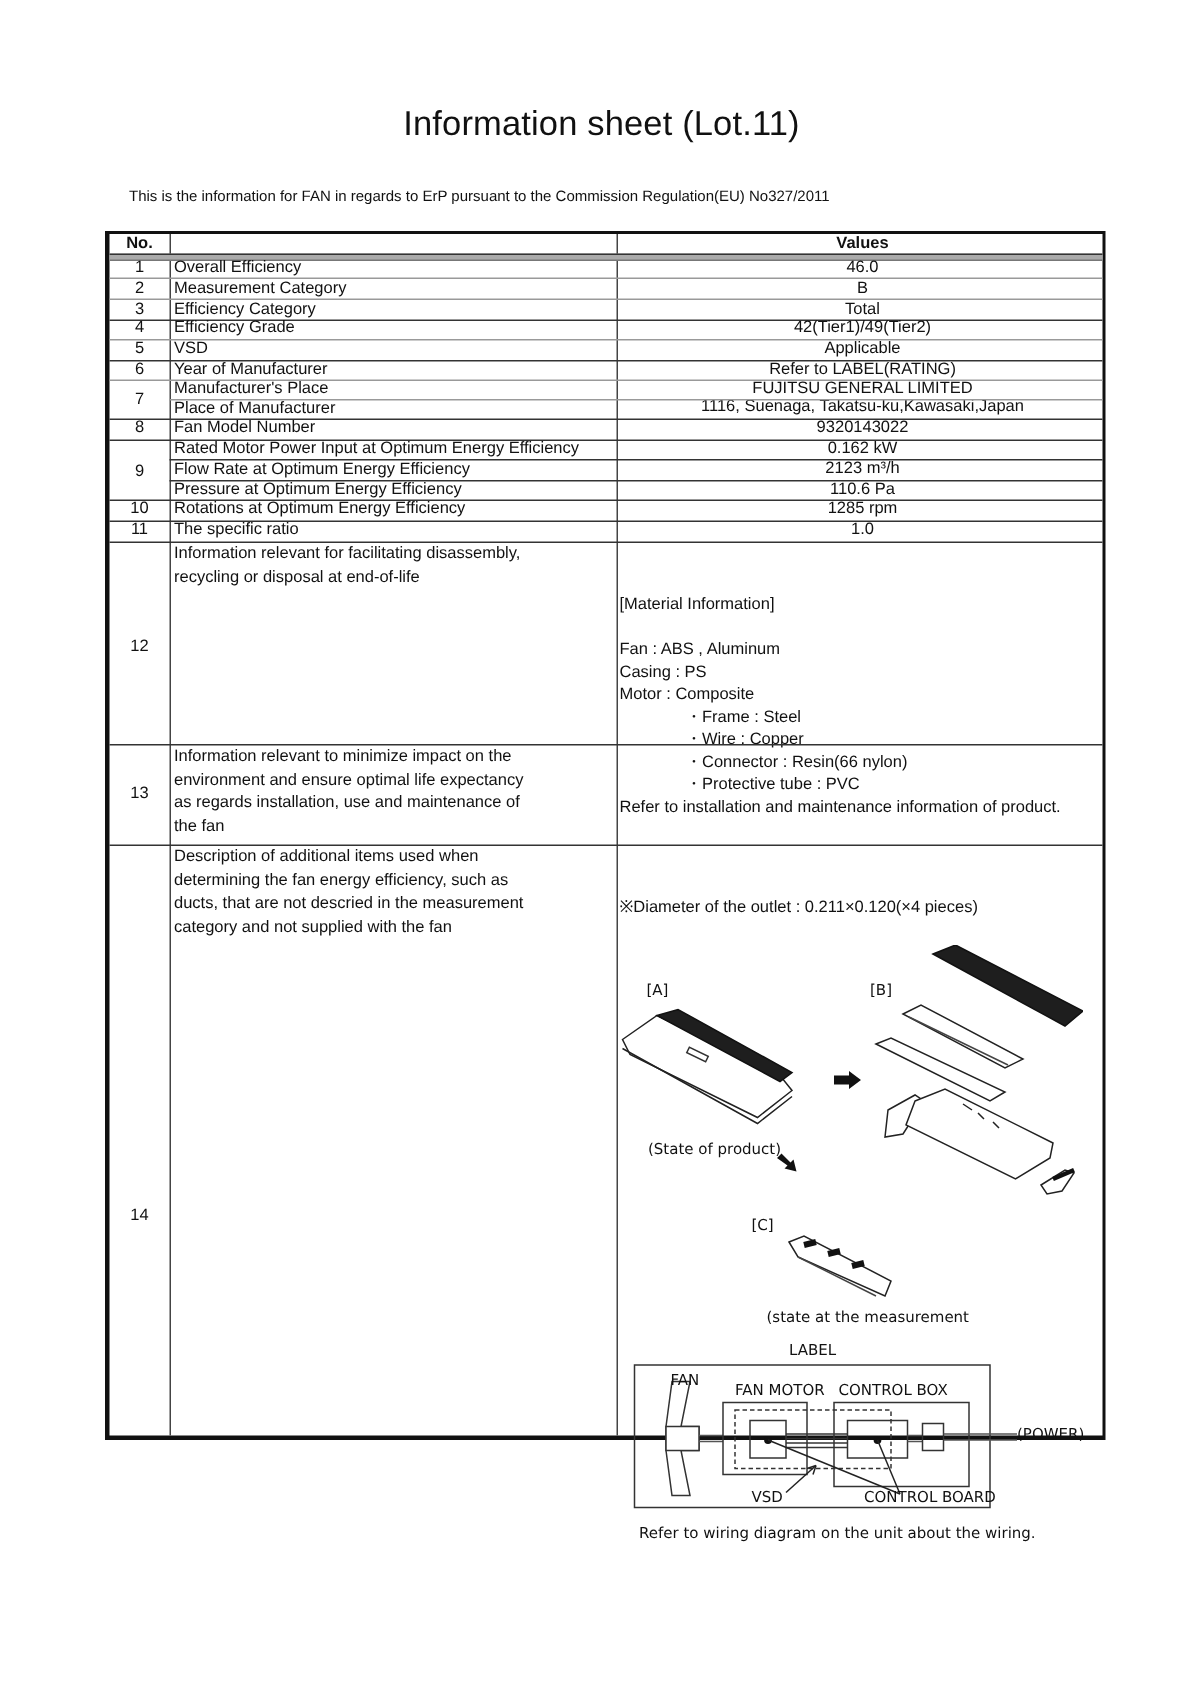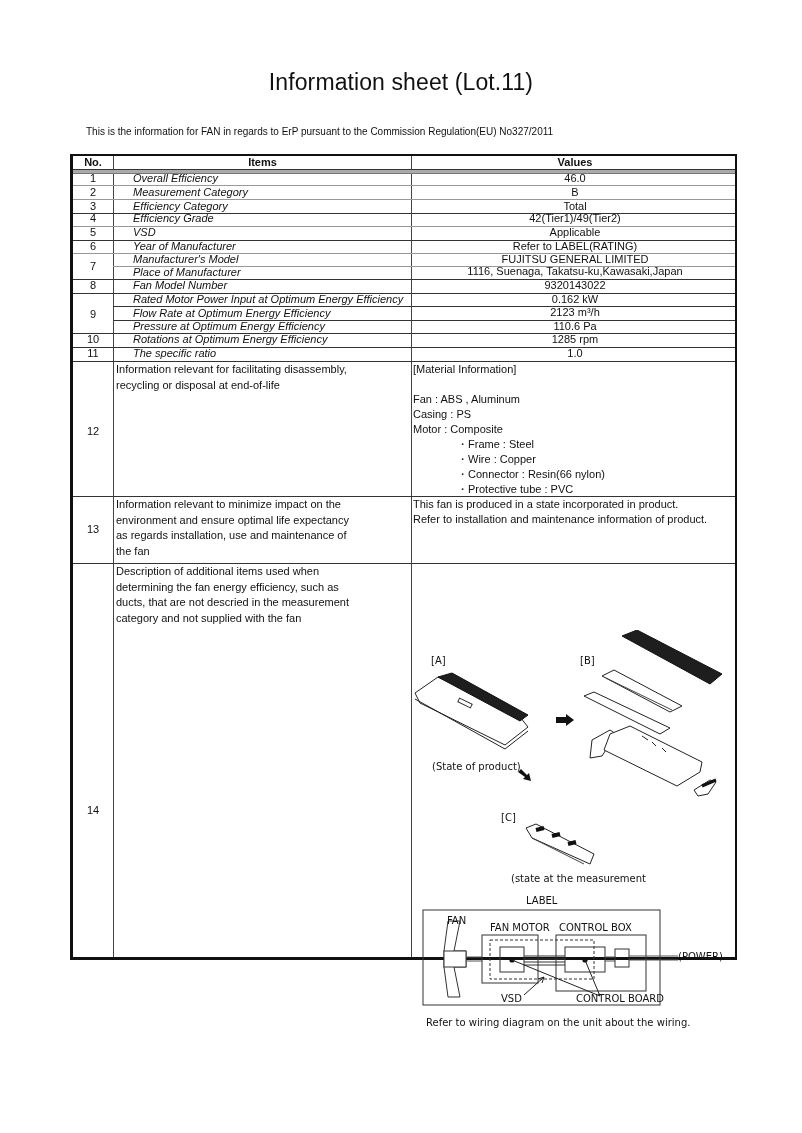--- a/index.html
+++ b/index.html
@@ -8,41 +8,40 @@
   .subtitle{position:absolute;left:86px;top:126px;font-size:10px;}
   .sheet{position:absolute;left:70px;top:154px;width:667px;height:806px;border:2px solid #111;border-left-width:3px;border-bottom-width:3px;box-sizing:border-box;}
   .vline{position:absolute;top:0;bottom:0;width:0;border-left:1px solid #444;}
   .hdr{position:absolute;top:0;height:13px;font-weight:bold;font-size:11px;text-align:center;line-height:13px;}
   .dbl{position:absolute;left:0;right:0;top:13px;height:3px;border-top:1px solid #333;border-bottom:1px solid #777;background:#aaa;}
   .row{position:absolute;left:0;right:0;}
   .hline{position:absolute;left:0;right:0;height:0;border-top:1px solid #333;}
   .hline.part{left:40px;}
   .hline.light{border-top-color:#999;}
   .no{position:absolute;left:0;width:40px;text-align:center;font-size:11px;}
-  .item{position:absolute;left:60px;font-size:11px;white-space:nowrap;font-style:italic;}
+  .item{position:absolute;left:43px;font-size:11px;white-space:nowrap;}
   .val{position:absolute;left:339px;width:326px;text-align:center;font-size:11px;}
-  .txt{position:absolute;left:340px;font-size:11px;line-height:15px;white-space:nowrap;}
+  .txt{position:absolute;left:340px;font-size:11px;line-height:15px;white-space:nowrap;margin-top:34px;}
   .txtL{position:absolute;left:43px;font-size:11px;line-height:15.5px;white-space:nowrap;}
   .ind{padding-left:44px;}
   .lbl{position:absolute;font-size:10px;font-family:"DejaVu Sans",sans-serif;white-space:nowrap;}
   svg{position:absolute;}
 </style>
 </head>
 <body>
 
 <div class="title">Information sheet (Lot.11)</div>
 <div class="subtitle">This is the information for FAN in regards to ErP pursuant to the Commission Regulation(EU) No327/2011</div>
 
 <div class="sheet">
 
   <div class="vline" style="left:40px;"></div>
   <div class="vline" style="left:338px;"></div>
 
   <div class="hdr" style="left:0;width:40px;">No.</div>
-  <div class="hdr" style="left:41px;width:297px;">Items</div>
   <div class="hdr" style="left:339px;width:326px;">Values</div>
   <div class="dbl"></div>
 
   <div class="row" style="top:16px;">
     <div class="no" style="top:0">1</div>
     <div class="item" style="top:0">Overall Efficiency</div>
     <div class="val" style="top:0">46.0</div>
   </div>
   <div class="hline light" style="top:29px;"></div>
   <div class="row" style="top:30px;">
@@ -70,21 +69,21 @@
   </div>
   <div class="hline" style="top:84px;"></div>
   <div class="row" style="top:84px;">
     <div class="no">6</div>
     <div class="item">Year of Manufacturer</div>
     <div class="val">Refer to LABEL(RATING)</div>
   </div>
   <div class="hline light" style="top:97px;"></div>
   <div class="row" style="top:97px;">
     <div class="no" style="top:7px">7</div>
-    <div class="item" style="top:0">Manufacturer's Model</div>
+    <div class="item" style="top:0">Manufacturer's Place</div>
     <div class="val" style="top:0">FUJITSU GENERAL LIMITED</div>
     <div class="item" style="top:13px">Place of Manufacturer</div>
     <div class="val" style="top:12px">1116, Suenaga, Takatsu-ku,Kawasaki,Japan</div>
   </div>
   <div class="hline part light" style="top:110px;"></div>
   <div class="hline" style="top:123px;"></div>
   <div class="row" style="top:123px;">
     <div class="no">8</div>
     <div class="item">Fan Model Number</div>
     <div class="val">9320143022</div>
@@ -137,35 +136,35 @@
 
   <div class="row" style="top:341px;">
     <div class="no" style="top:26px">13</div>
     <div class="txtL" style="top:0">
       <div>Information relevant to minimize impact on the</div>
       <div>environment and ensure optimal life expectancy</div>
       <div>as regards installation, use and maintenance of</div>
       <div>the fan</div>
     </div>
     <div class="txt" style="top:0">
-      <div>This fan is produced in a state incorporated in product.</div>
       <div>Refer to installation and maintenance information of product.</div>
     </div>
   </div>
   <div class="hline" style="top:407px;"></div>
 
   <div class="row" style="top:408px;">
     <div class="no" style="top:240px">14</div>
     <div class="txtL" style="top:0">
       <div>Description of additional items used when</div>
       <div>determining the fan energy efficiency, such as</div>
       <div>ducts, that are not descried in the measurement</div>
       <div>category and not supplied with the fan</div>
     </div>
     <div class="txt" style="top:0">
+      <div>※Diameter of the outlet : 0.211×0.120(×4 pieces)</div>
     </div>
   </div>
 </div>
 
 <div>
   <div class="lbl" style="left:431px;top:655px;">[A]</div>
   <div class="lbl" style="left:580px;top:655px;">[B]</div>
 
   <svg style="left:410px;top:665px;" width="120" height="90" viewBox="0 0 120 90">
     <path d="M5 28 L28 12 L110 52 L118 62 L95 80 L10 38 Z" fill="#fff" stroke="#222" stroke-width="1"></path>

